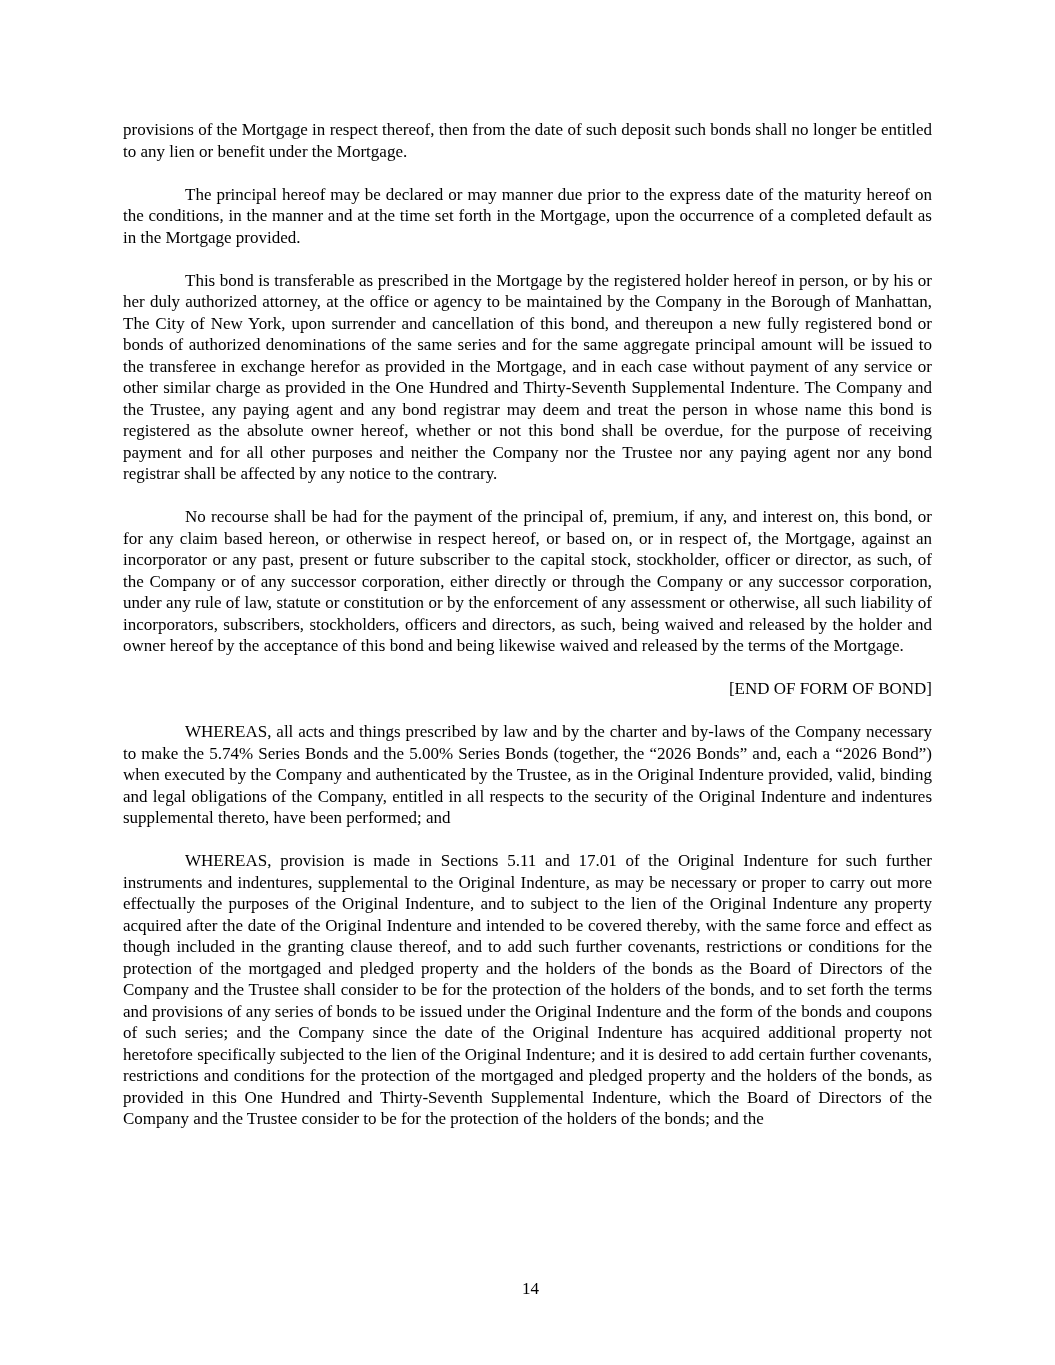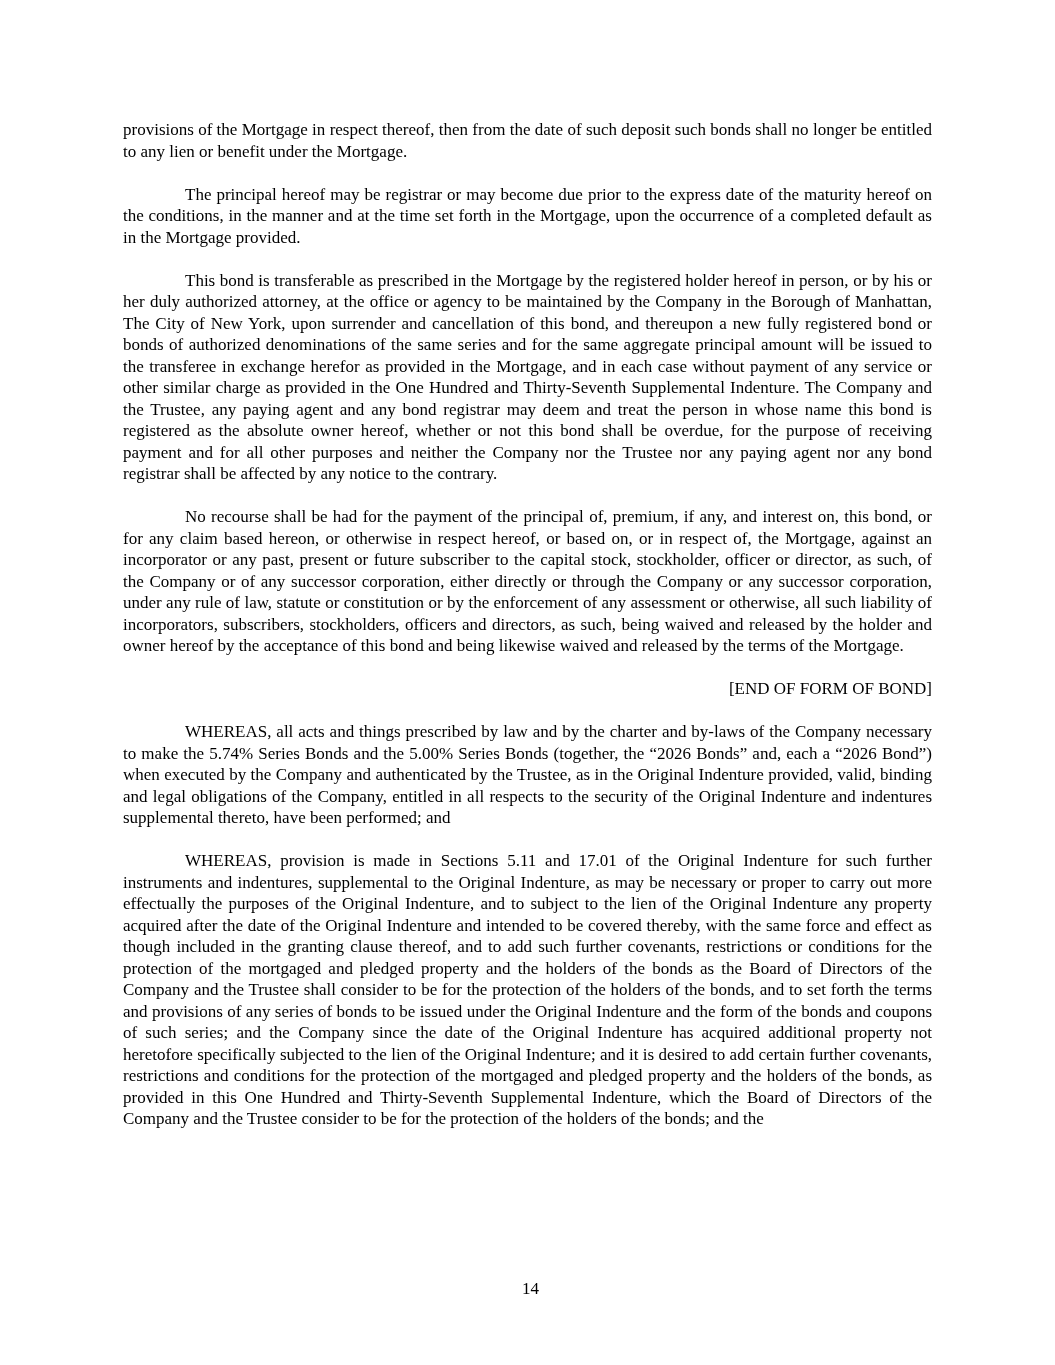--- a/index.html
+++ b/index.html
@@ -49,21 +49,21 @@
   }
 </style>
 </head>
 <body>
 
 <div class="page">
   <div class="content">
 
     <p class="para">provisions of the Mortgage in respect thereof, then from the date of such deposit such bonds shall no longer be entitled to any lien or benefit under the Mortgage.</p>
 
-    <p class="para indent">The principal hereof may be registrar or may become due prior to the express date of the maturity hereof on the conditions, in the manner and at the time set forth in the Mortgage, upon the occurrence of a completed default as in the Mortgage provided.</p>
+    <p class="para indent">The principal hereof may be declared or may manner due prior to the express date of the maturity hereof on the conditions, in the manner and at the time set forth in the Mortgage, upon the occurrence of a completed default as in the Mortgage provided.</p>
 
     <p class="para indent">This bond is transferable as prescribed in the Mortgage by the registered holder hereof in person, or by his or her duly authorized attorney, at the office or agency to be maintained by the Company in the Borough of Manhattan, The City of New York, upon surrender and cancellation of this bond, and thereupon a new fully registered bond or bonds of authorized denominations of the same series and for the same aggregate principal amount will be issued to the transferee in exchange herefor as provided in the Mortgage, and in each case without payment of any service or other similar charge as provided in the One Hundred and Thirty-Seventh Supplemental Indenture. The Company and the Trustee, any paying agent and any bond registrar may deem and treat the person in whose name this bond is registered as the absolute owner hereof, whether or not this bond shall be overdue, for the purpose of receiving payment and for all other purposes and neither the Company nor the Trustee nor any paying agent nor any bond registrar shall be affected by any notice to the contrary.</p>
 
     <p class="para indent">No recourse shall be had for the payment of the principal of, premium, if any, and interest on, this bond, or for any claim based hereon, or otherwise in respect hereof, or based on, or in respect of, the Mortgage, against an incorporator or any past, present or future subscriber to the capital stock, stockholder, officer or director, as such, of the Company or of any successor corporation, either directly or through the Company or any successor corporation, under any rule of law, statute or constitution or by the enforcement of any assessment or otherwise, all such liability of incorporators, subscribers, stockholders, officers and directors, as such, being waived and released by the holder and owner hereof by the acceptance of this bond and being likewise waived and released by the terms of the Mortgage.</p>
 
     <div class="heading">[END OF FORM OF BOND]</div>
 
     <p class="para indent">WHEREAS, all acts and things prescribed by law and by the charter and by-laws of the Company necessary to make the 5.74% Series Bonds and the 5.00% Series Bonds (together, the “2026 Bonds” and, each a “2026 Bond”) when executed by the Company and authenticated by the Trustee, as in the Original Indenture provided, valid, binding and legal obligations of the Company, entitled in all respects to the security of the Original Indenture and indentures supplemental thereto, have been performed; and</p>
 
     <p class="para indent">WHEREAS, provision is made in Sections 5.11 and 17.01 of the Original Indenture for such further instruments and indentures, supplemental to the Original Indenture, as may be necessary or proper to carry out more effectually the purposes of the Original Indenture, and to subject to the lien of the Original Indenture any property acquired after the date of the Original Indenture and intended to be covered thereby, with the same force and effect as though included in the granting clause thereof, and to add such further covenants, restrictions or conditions for the protection of the mortgaged and pledged property and the holders of the bonds as the Board of Directors of the Company and the Trustee shall consider to be for the protection of the holders of the bonds, and to set forth the terms and provisions of any series of bonds to be issued under the Original Indenture and the form of the bonds and coupons of such series; and the Company since the date of the Original Indenture has acquired additional property not heretofore specifically subjected to the lien of the Original Indenture; and it is desired to add certain further covenants, restrictions and conditions for the protection of the mortgaged and pledged property and the holders of the bonds, as provided in this One Hundred and Thirty-Seventh Supplemental Indenture, which the Board of Directors of the Company and the Trustee consider to be for the protection of the holders of the bonds; and the</p>

